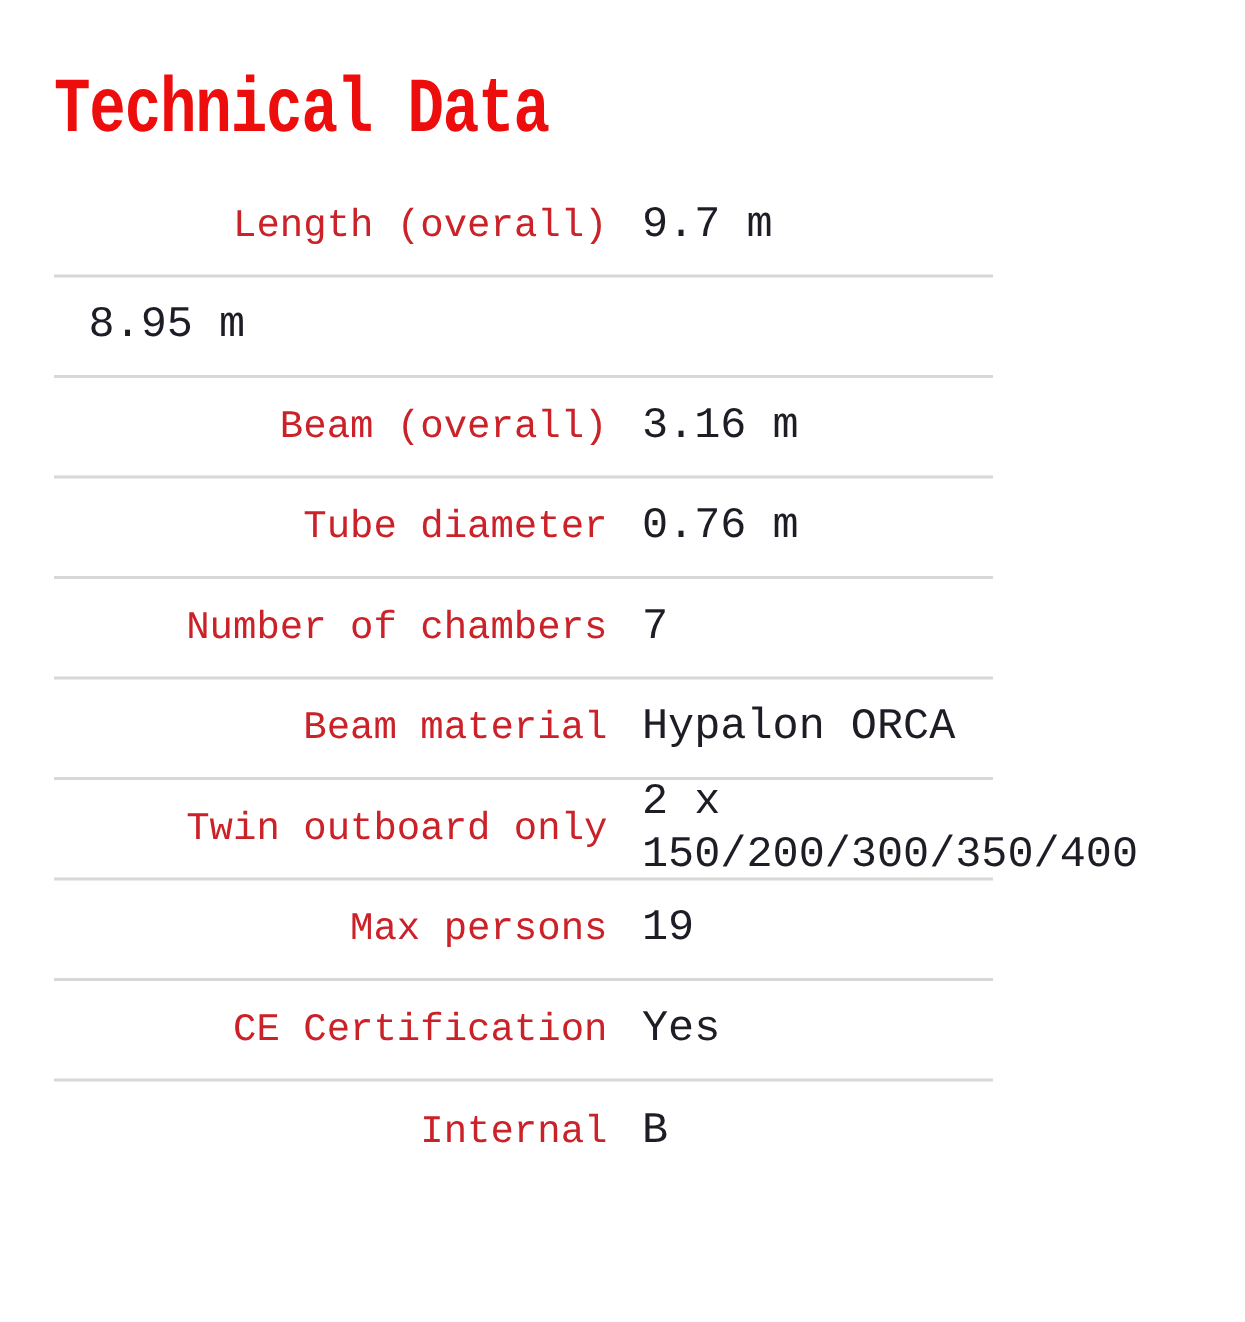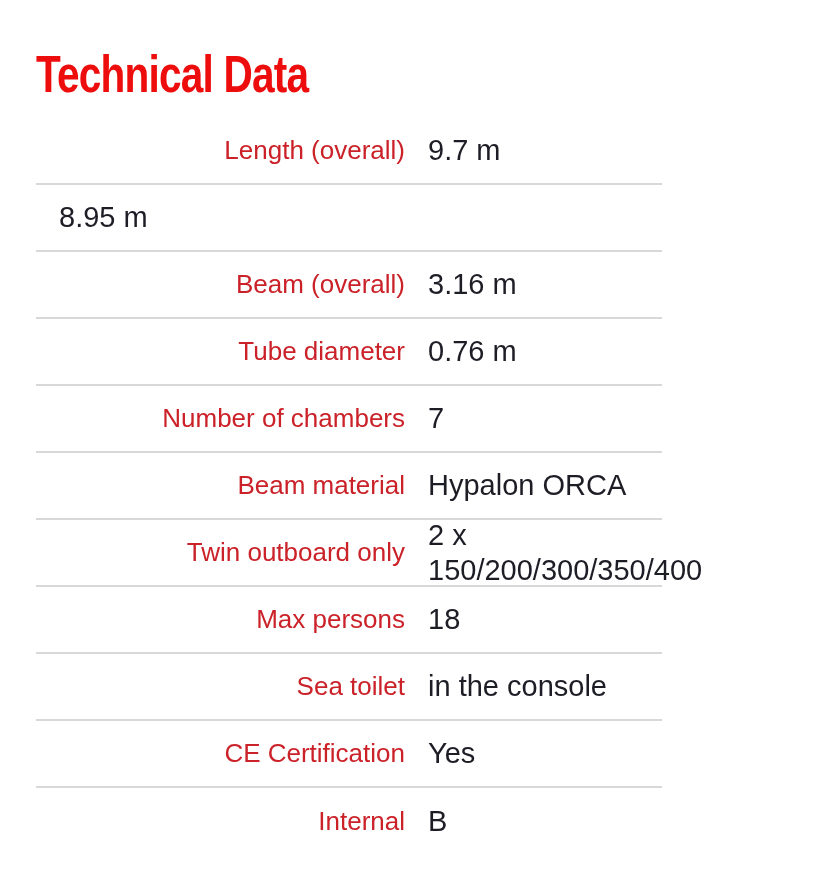--- a/index.html
+++ b/index.html
@@ -13,20 +13,21 @@
   html,body{
     margin:0; padding:0;
     width:830px; height:881px;
     background:var(--bg);
     font-family:"Liberation Sans", sans-serif;
     overflow:hidden;
   }
   .page{
     width:692px; height:881px;
     padding:48px 30px 0 36px;
+    font-family:Liberation Mono, monospace;
   }
   .title{
     margin:0 0 18px 0;
     font-size:52px;
     line-height:1.0;
     font-weight:800;
     letter-spacing:-1px;
     color:var(--title-red);
     transform:scaleX(0.78);
     transform-origin:left center;
@@ -97,27 +98,23 @@
     <div class="spec-value">Hypalon ORCA</div>
   </div>
 
   <div class="spec-row">
     <div class="spec-label">Twin outboard only</div>
     <div class="spec-value">2 x 150/200/300/350/400</div>
   </div>
 
   <div class="spec-row">
     <div class="spec-label">Max persons</div>
-    <div class="spec-value">18</div>
+    <div class="spec-value">19</div>
   </div>
 
-  <div class="spec-row">
-    <div class="spec-label">Sea toilet</div>
-    <div class="spec-value">in the console</div>
-  </div>
 
   <div class="spec-row">
     <div class="spec-label">CE Certification</div>
     <div class="spec-value">Yes</div>
   </div>
 
   <div class="spec-row">
     <div class="spec-label">Internal</div>
     <div class="spec-value">B</div>
   </div>

